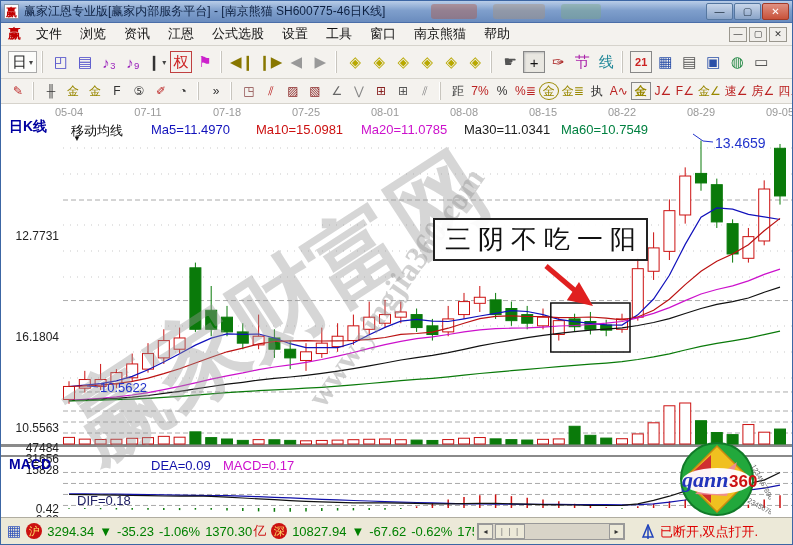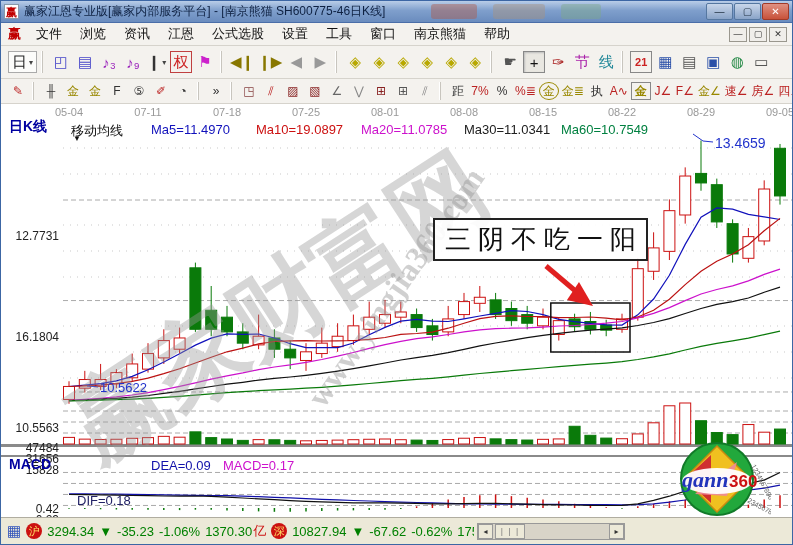--- a/index.html
+++ b/index.html
@@ -443,21 +443,21 @@
         <div class="date-label" style="left: 445px;">08-08</div>
         <div class="date-label" style="left: 524px;">08-15</div>
         <div class="date-label" style="left: 603px;">08-22</div>
         <div class="date-label" style="left: 682px;">08-29</div>
         <div class="date-label" style="left: 761px;">09-05</div>
       </div>
     <div class="legend-item" style="left:70px;color:#111;">移动均线</div>
     <div class="legend-caret">▼</div>
     <div id="legend-items">
         <div class="legend-item" style="left: 150px; color: rgb(17, 17, 187);">Ma5=11.4970</div>
-        <div class="legend-item" style="left: 255px; color: rgb(204, 17, 17);">Ma10=19.0897</div>
+        <div class="legend-item" style="left: 255px; color: rgb(204, 17, 17);">Ma10=15.0981</div>
         <div class="legend-item" style="left: 360px; color: rgb(204, 17, 204);">Ma20=11.0785</div>
         <div class="legend-item" style="left: 463px; color: rgb(32, 32, 32);">Ma30=11.0341</div>
         <div class="legend-item" style="left: 560px; color: rgb(0, 128, 64);">Ma60=10.7549</div>
       </div>
 
     <div class="peak-label">13.4659</div>
     <div class="low-label">10.5622</div>
 
     <div id="y-labels">
         <div class="axis-label" style="top: 88px;">12.7731</div>
@@ -507,15 +507,22 @@
       <span class="grn">▼</span>
       <span class="grn">-67.62</span>
       <span class="grn">-0.62%</span>
       <span class="grn">1759.5</span>
     </div>
     <div class="hscroll">
       <div class="hs-btn">◂</div>
       <div class="hs-thumb">❘❘❘</div>
       <div class="hs-btn rt">▸</div>
     </div>
+    <div class="disc-wrap">
+      <svg width="14" height="16">
+        <polygon points="7,1 2,13 12,13" fill="none" stroke="#2244bb" stroke-width="1.5"></polygon>
+        <line x1="7" y1="1" x2="7" y2="15" stroke="#2244bb" stroke-width="1.5"></line>
+      </svg>
+      <span class="disc-text">已断开,双点打开.</span>
+    </div>
   </div>
 
 </div>
 
 </body></html>

